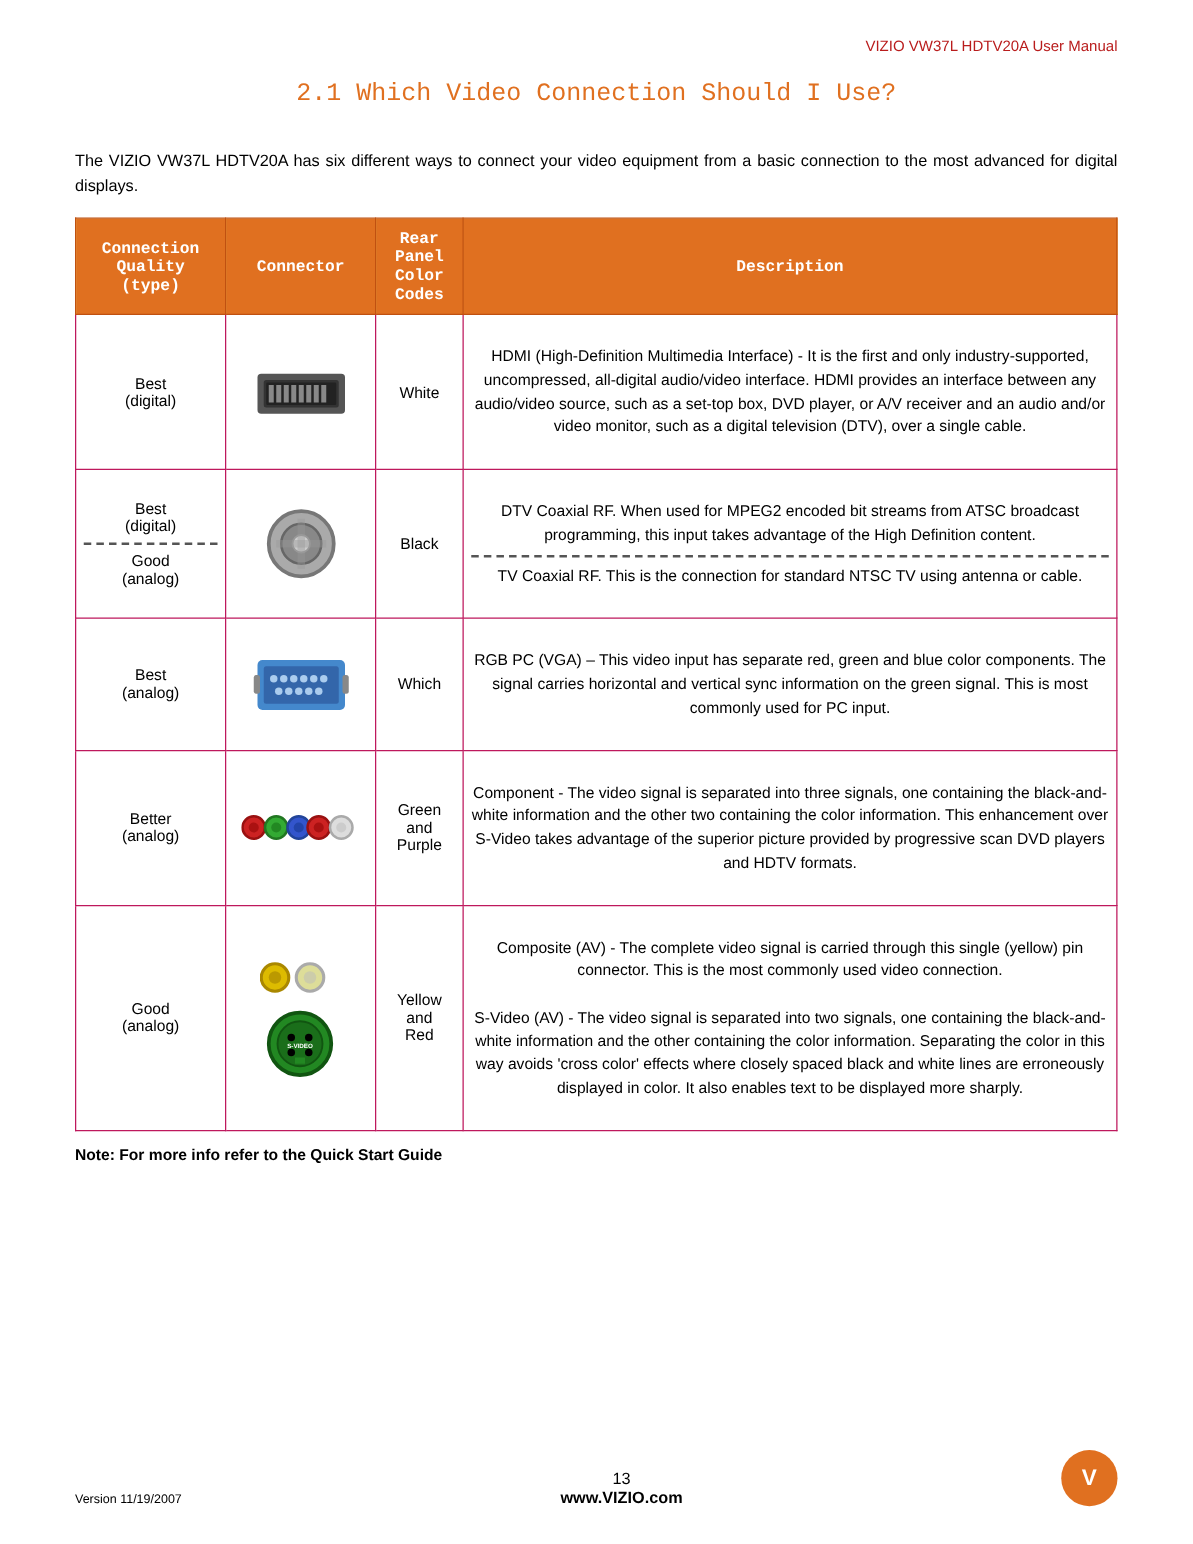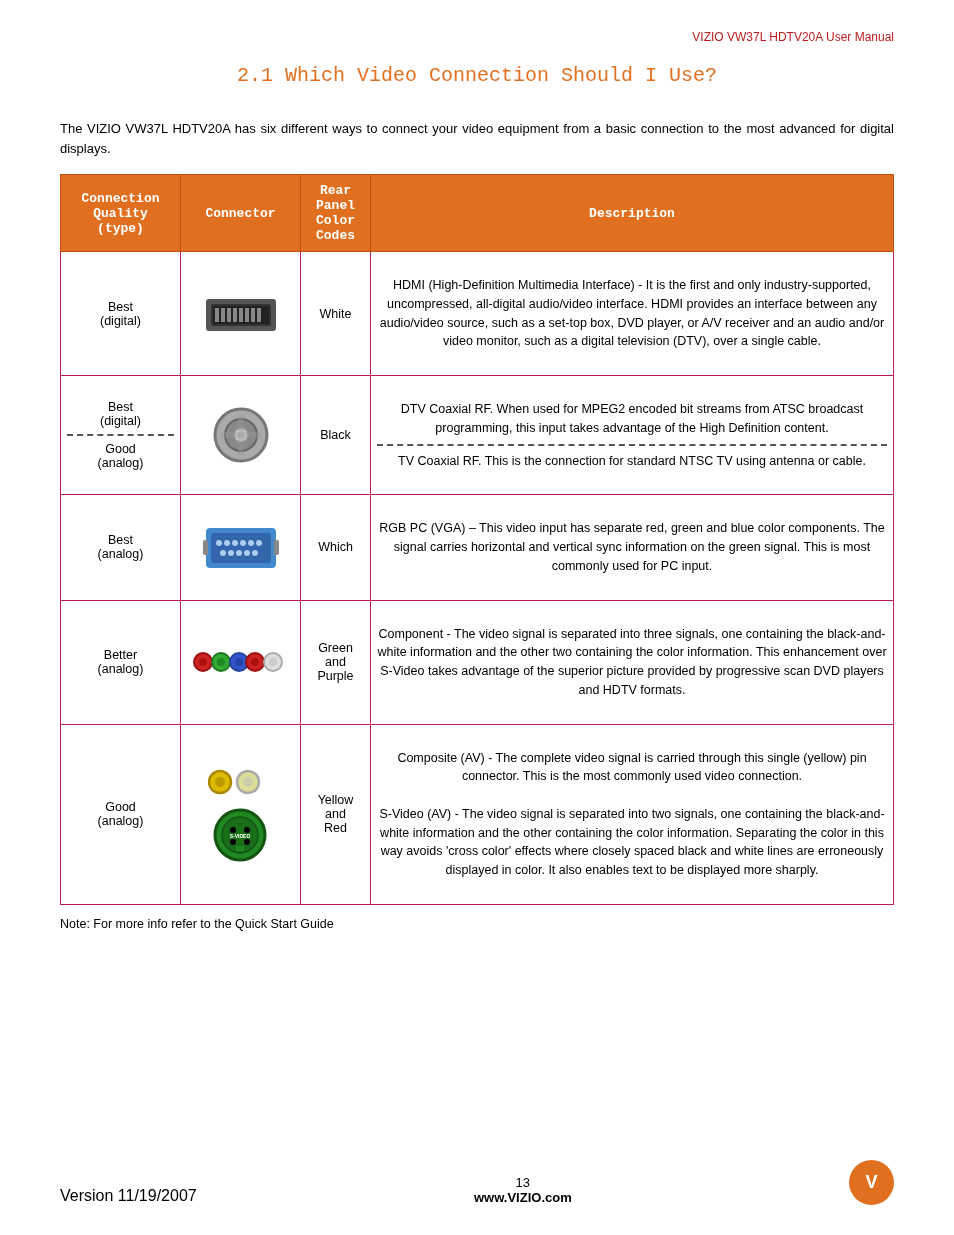--- a/index.html
+++ b/index.html
@@ -95,34 +95,35 @@
     .desc-cell {
       font-size: 12px;
       line-height: 1.5;
       text-align: left;
       padding: 8px 10px;
     }
 
     .note-text {
       font-size: 12.5px;
       margin-bottom: 40px;
+      font-weight: bold;
     }
 
     .footer {
       position: absolute;
       bottom: 30px;
       left: 60px;
       right: 60px;
       display: flex;
       align-items: flex-end;
       justify-content: space-between;
     }
 
     .footer-left {
-      font-size: 16px;
+      font-size: 10px;
     }
 
     .footer-center {
       font-size: 13px;
       text-align: center;
     }
 
     .footer-center .page-num {
       display: block;
       margin-bottom: 0;

